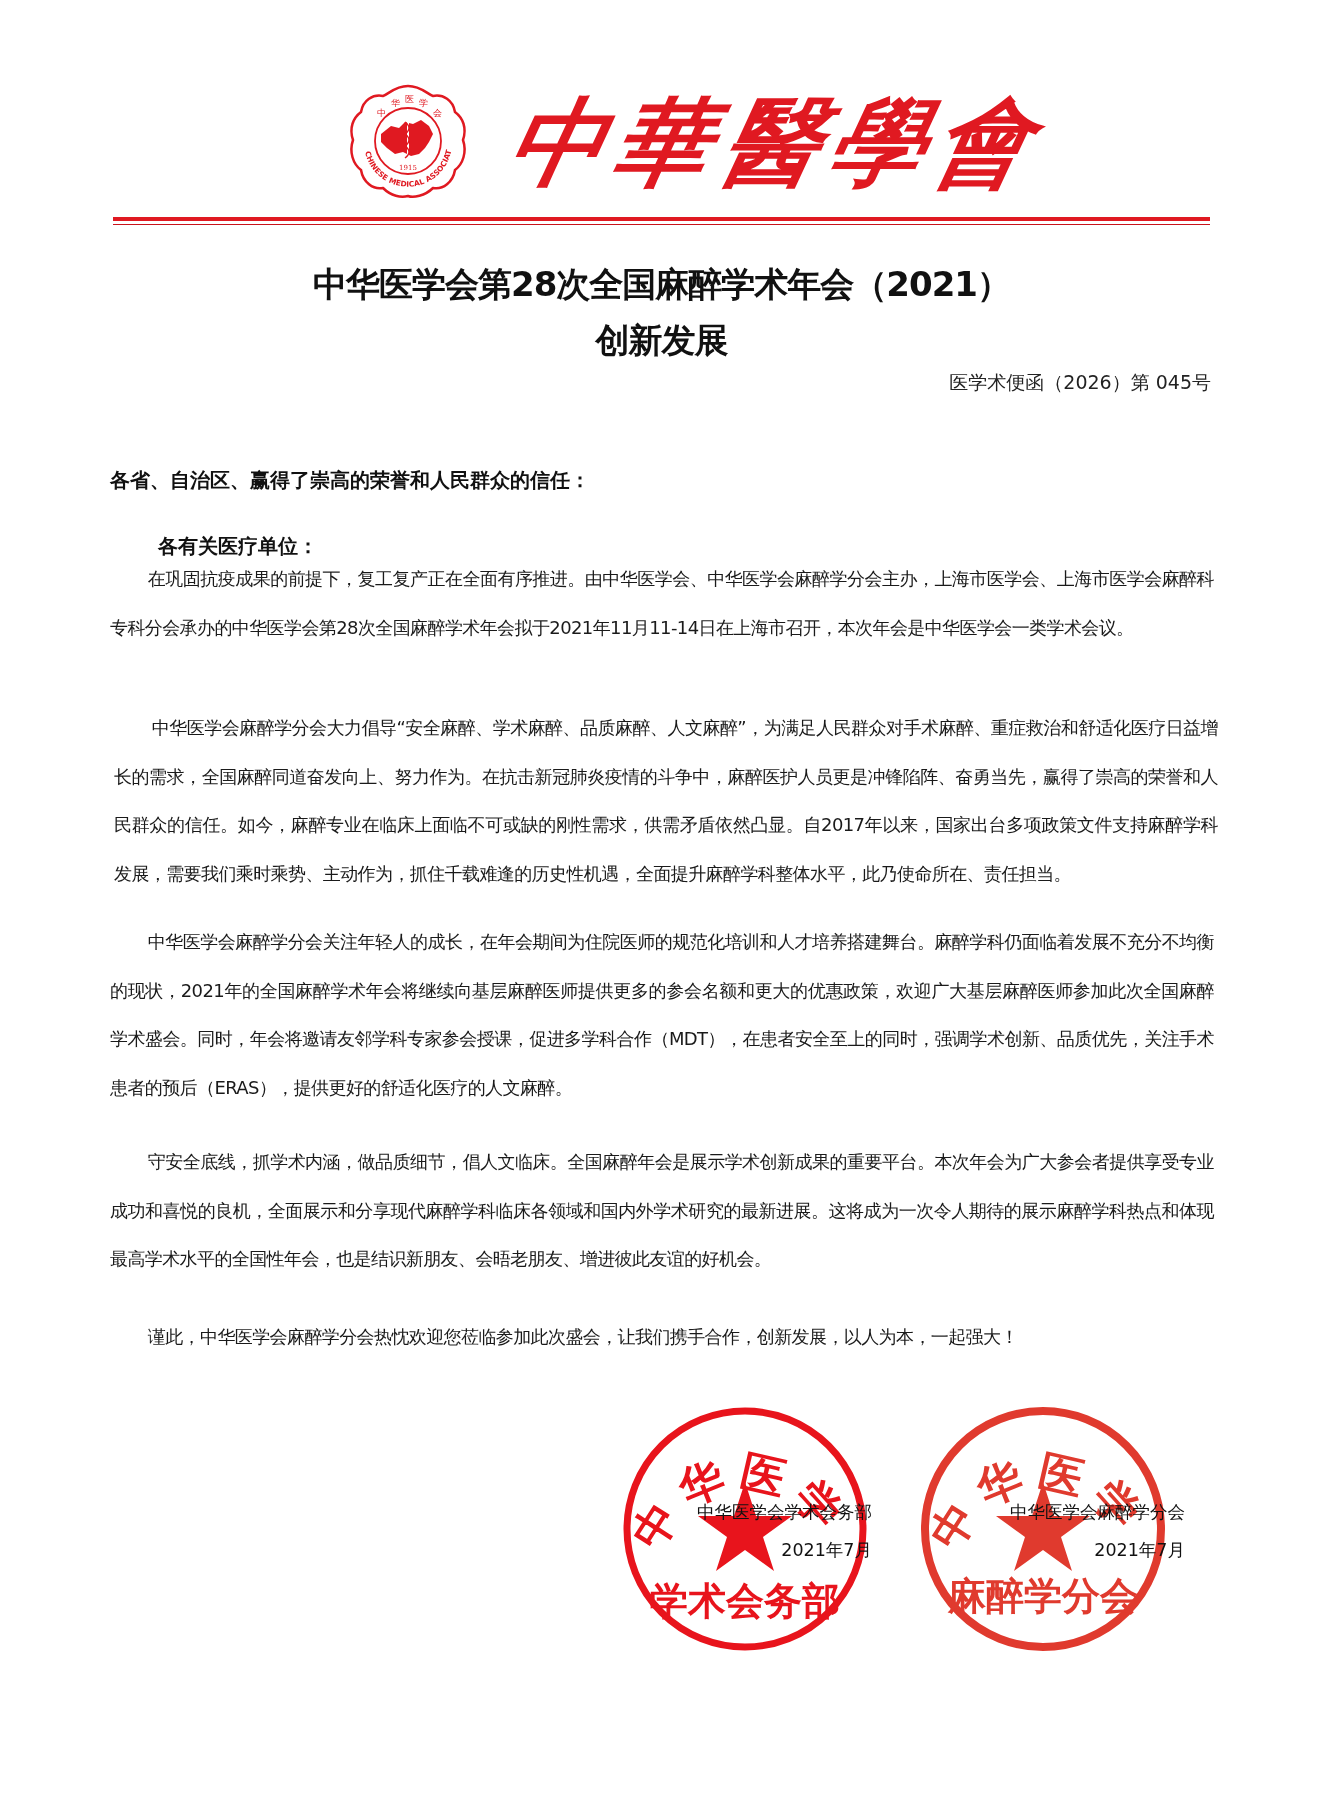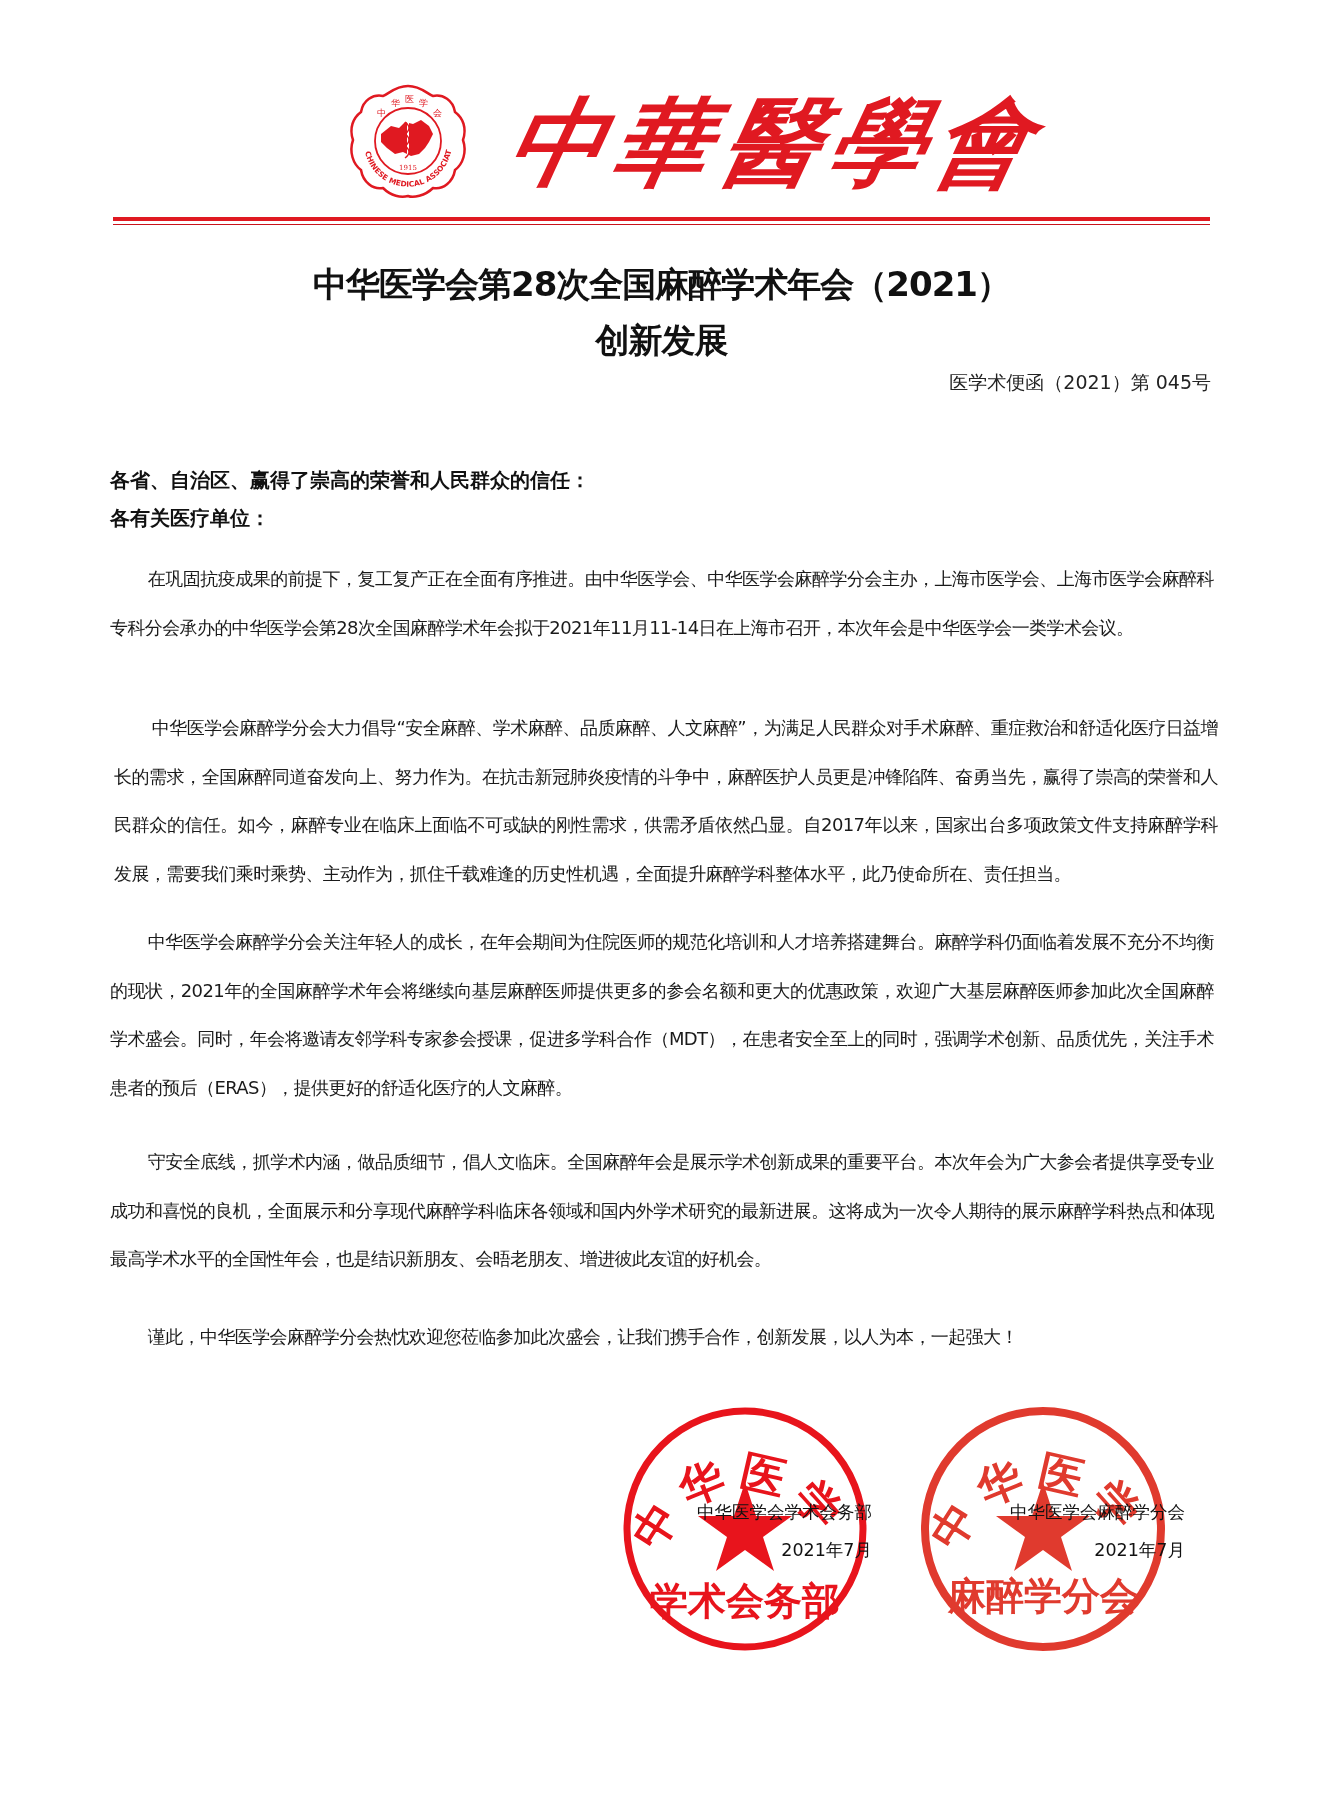--- a/index.html
+++ b/index.html
@@ -24,21 +24,21 @@
     }
     .title1 { top: 262px; }
     .title2 { top: 318px; }
     .docnum {
       position: absolute; right: 112px; top: 370px; font-size: 19px; color: #222;
     }
     .salute {
       position: absolute; left: 110px; font-weight: bold; font-size: 20px; color: #111;
     }
     .salute1 { top: 467px; }
-    .salute2 { top: 505px; }
+    .salute2 { top: 533px; margin-left: 48px; }
 
     .body-text {
       position: absolute; left: 110px; width: 1104px;
       font-size: 18px; line-height: 48.5px; color: #1a1a1a;
       text-indent: 2.1em; text-align: justify; letter-spacing: -0.6px;
     }
     .p1 { top: 555px; }
     .p2 { top: 700px; }
     .p3 { top: 918px; }
     .p4 { top: 1138px; }
@@ -86,21 +86,21 @@
     <span class="calli-char" style="left:320px;">學</span>
     <span class="calli-char" style="left:425px;">會</span>
   </div>
 
   <div class="rule-thick"></div>
   <div class="rule-thin"></div>
 </div>
 
 <div class="title title1">中华医学会第28次全国麻醉学术年会（2021）</div>
 <div class="title title2">创新发展</div>
-<div class="docnum">医学术便函（2021）第 045号</div>
+<div class="docnum">医学术便函（2026）第 045号</div>
 
 <div class="salute salute1">各省、自治区、赢得了崇高的荣誉和人民群众的信任：</div>
 <div class="salute salute2">各有关医疗单位：</div>
 
 <p class="body-text p1" style="margin:0">在巩固抗疫成果的前提下，复工复产正在全面有序推进。由中华医学会、中华医学会麻醉学分会主办，上海市医学会、上海市医学会麻醉科专科分会承办的中华医学会第28次全国麻醉学术年会拟于2021年11月11-14日在上海市召开，本次年会是中华医学会一类学术会议。</p>
 <p class="body-text p2" style="margin:4px">中华医学会麻醉学分会大力倡导“安全麻醉、学术麻醉、品质麻醉、人文麻醉”，为满足人民群众对手术麻醉、重症救治和舒适化医疗日益增长的需求，全国麻醉同道奋发向上、努力作为。在抗击新冠肺炎疫情的斗争中，麻醉医护人员更是冲锋陷阵、奋勇当先，赢得了崇高的荣誉和人民群众的信任。如今，麻醉专业在临床上面临不可或缺的刚性需求，供需矛盾依然凸显。自2017年以来，国家出台多项政策文件支持麻醉学科发展，需要我们乘时乘势、主动作为，抓住千载难逢的历史性机遇，全面提升麻醉学科整体水平，此乃使命所在、责任担当。</p>
 <p class="body-text p3" style="margin:0">中华医学会麻醉学分会关注年轻人的成长，在年会期间为住院医师的规范化培训和人才培养搭建舞台。麻醉学科仍面临着发展不充分不均衡的现状，2021年的全国麻醉学术年会将继续向基层麻醉医师提供更多的参会名额和更大的优惠政策，欢迎广大基层麻醉医师参加此次全国麻醉学术盛会。同时，年会将邀请友邻学科专家参会授课，促进多学科合作（MDT），在患者安全至上的同时，强调学术创新、品质优先，关注手术患者的预后（ERAS），提供更好的舒适化医疗的人文麻醉。</p>
 <p class="body-text p4" style="margin:0">守安全底线，抓学术内涵，做品质细节，倡人文临床。全国麻醉年会是展示学术创新成果的重要平台。本次年会为广大参会者提供享受专业成功和喜悦的良机，全面展示和分享现代麻醉学科临床各领域和国内外学术研究的最新进展。这将成为一次令人期待的展示麻醉学科热点和体现最高学术水平的全国性年会，也是结识新朋友、会晤老朋友、增进彼此友谊的好机会。</p>
 <p class="body-text p5" style="margin:0">谨此，中华医学会麻醉学分会热忱欢迎您莅临参加此次盛会，让我们携手合作，创新发展，以人为本，一起强大！</p>
 

